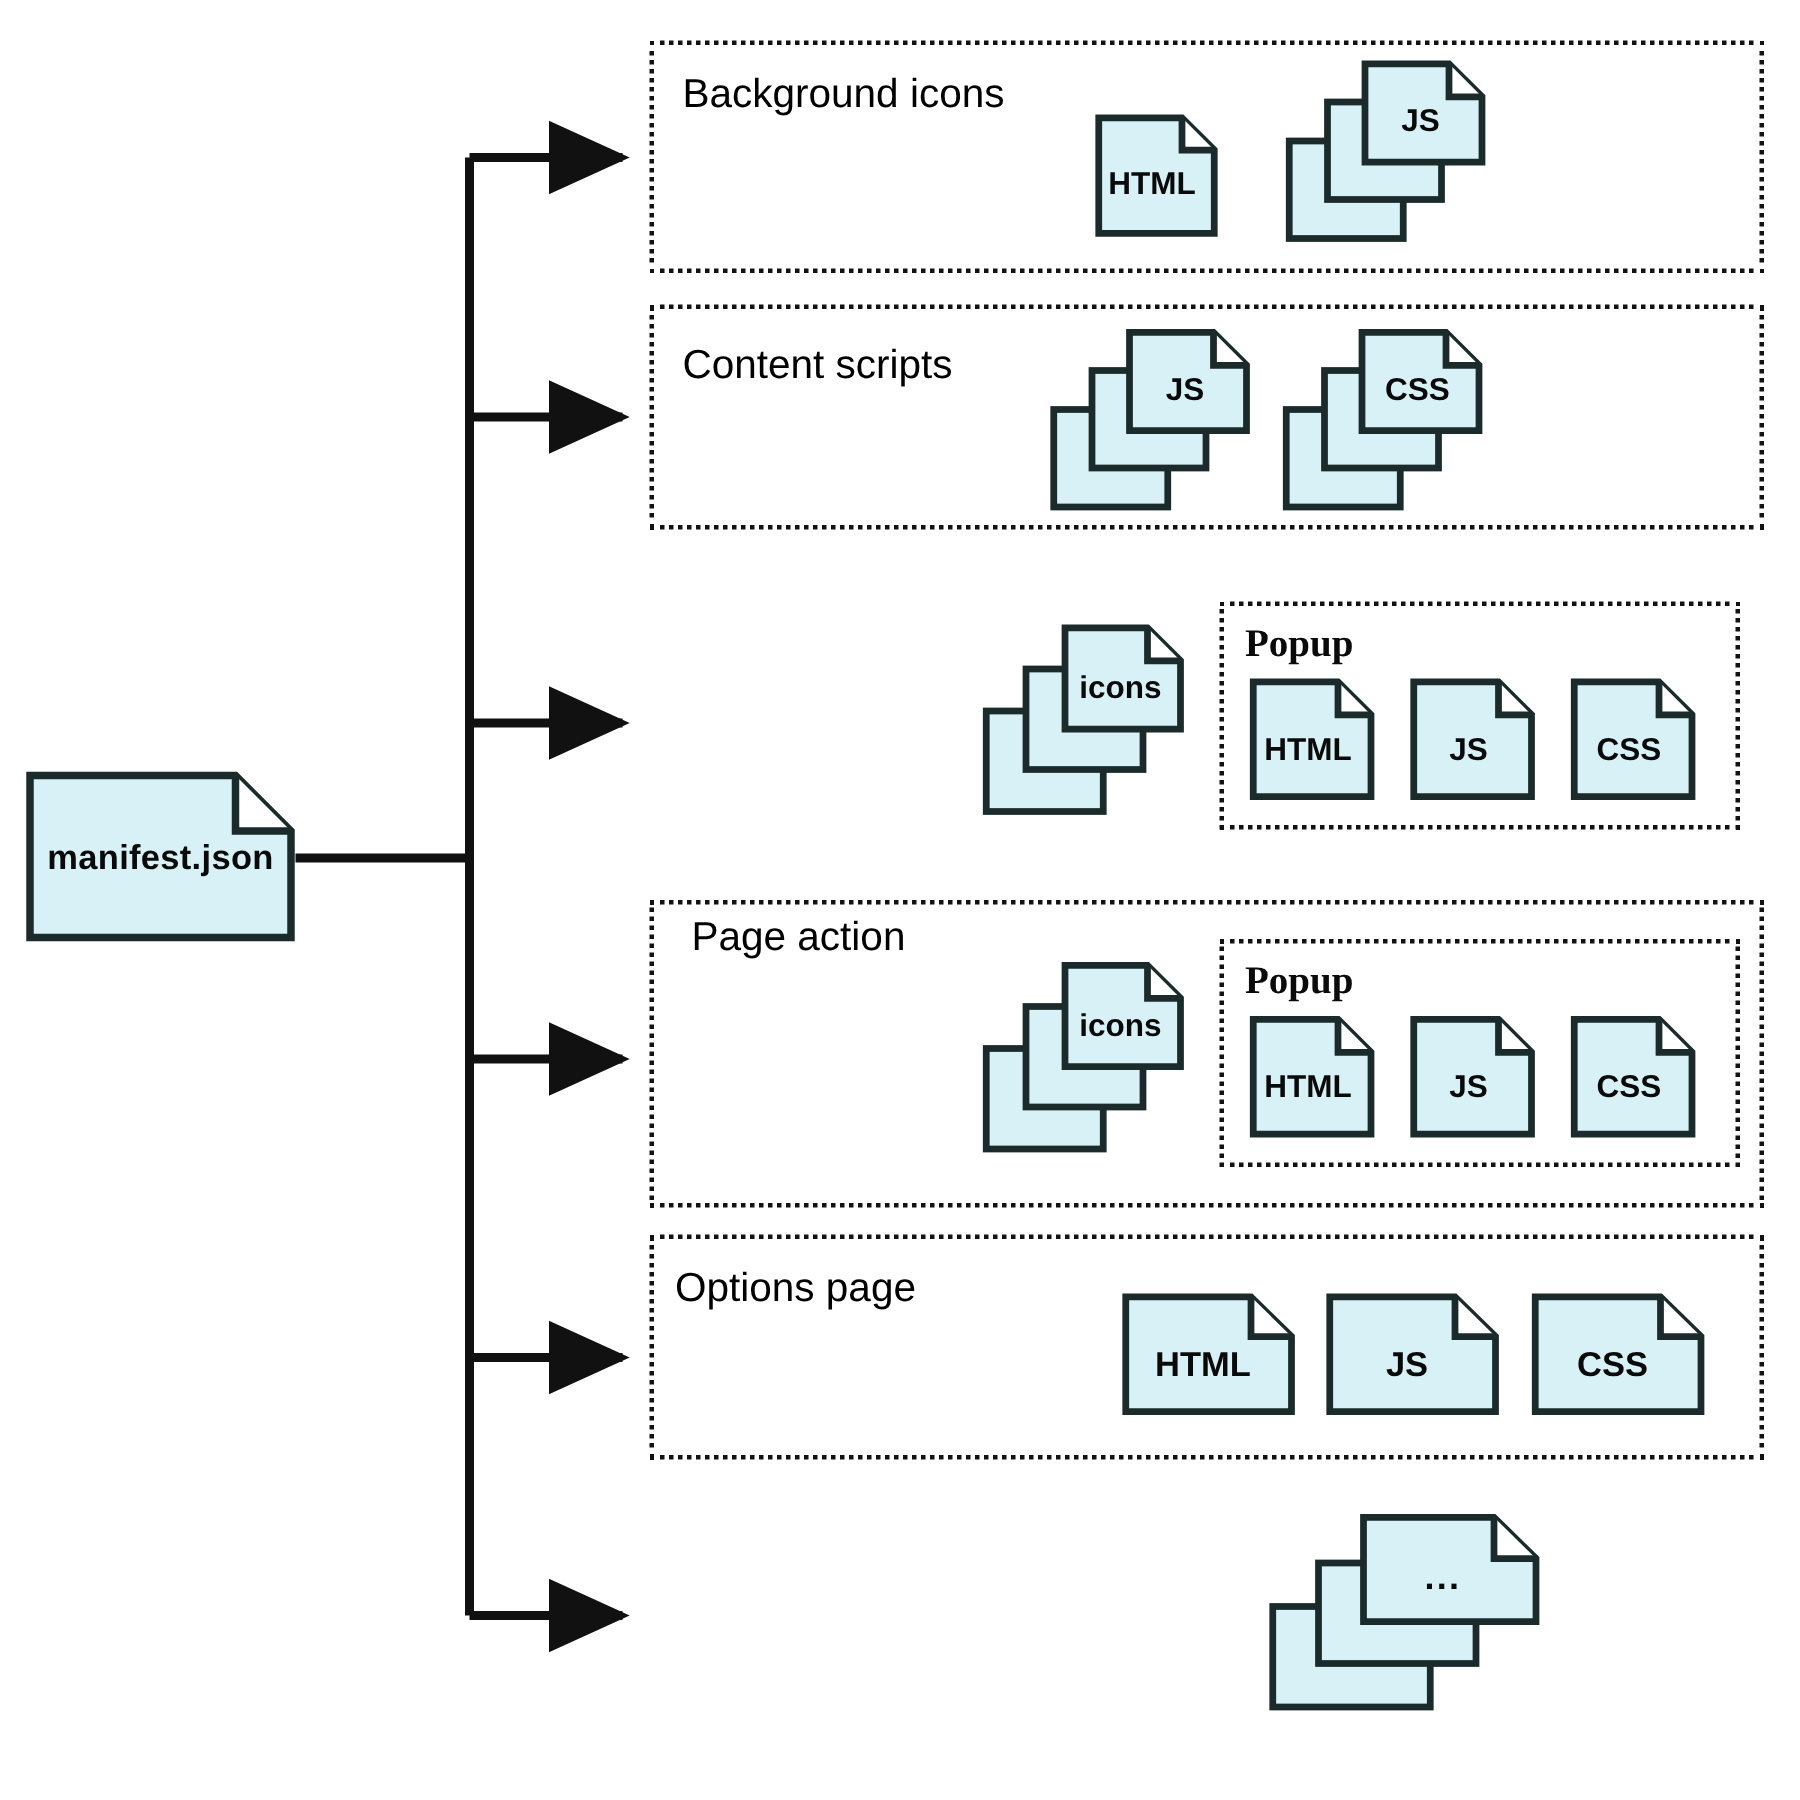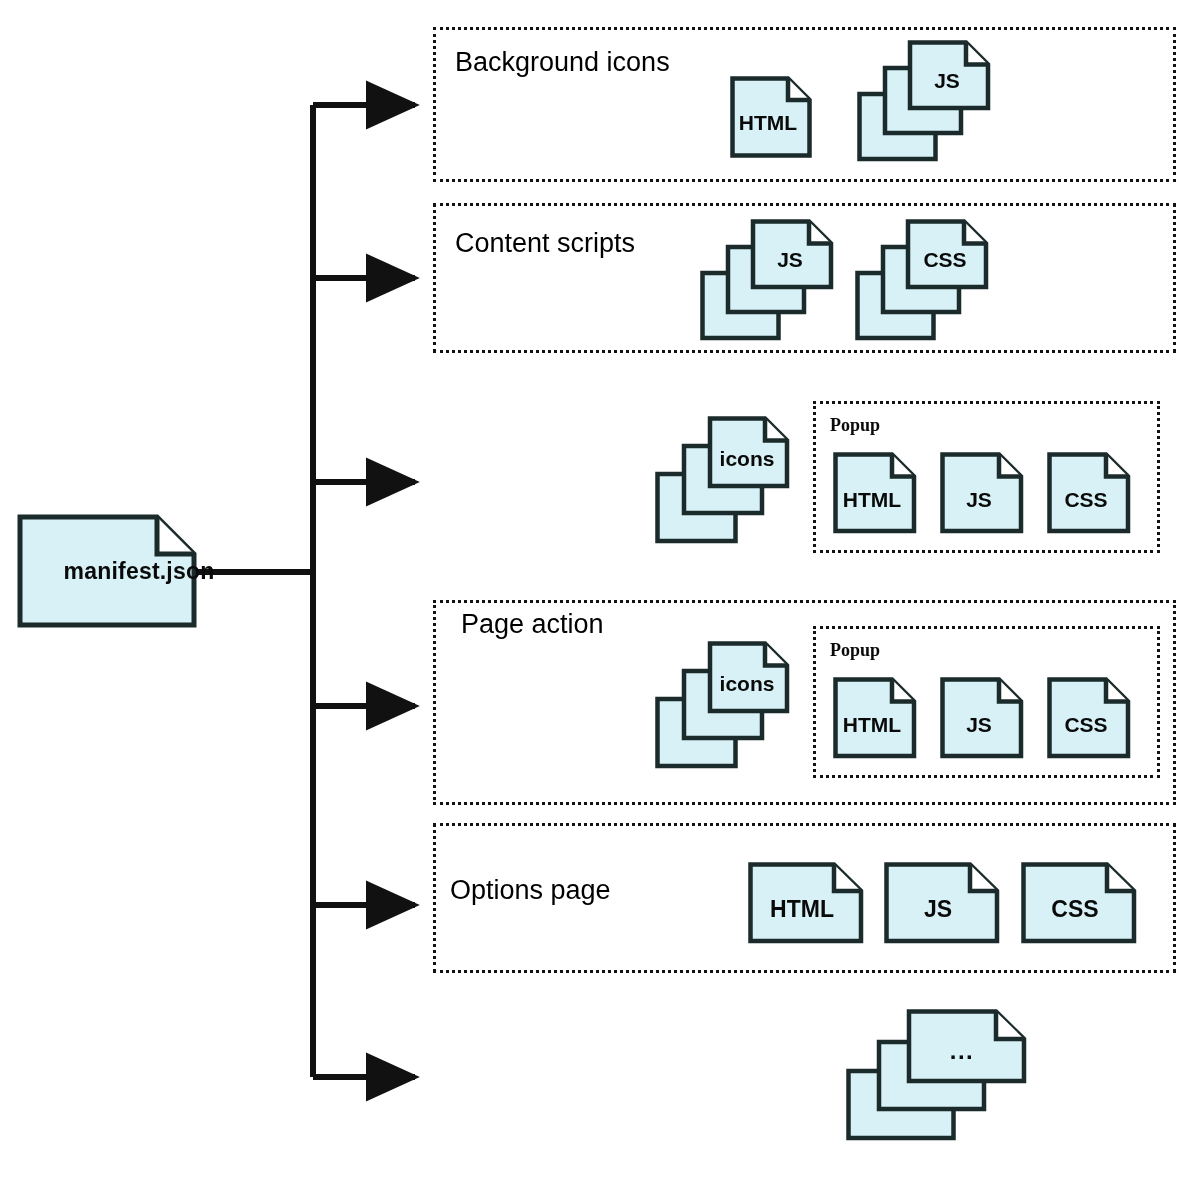--- a/index.html
+++ b/index.html
@@ -8,21 +8,21 @@
 
   
   #wires{position:absolute;left:0;top:0;width:1200px;height:1200px;}
 
   
   .docnode{position:absolute;box-sizing:border-box;}
   .doc-label{
     position:absolute;left:0;top:0;width:100%;height:100%;
     display:flex;align-items:center;justify-content:center;
     color:#0a0a0a;font-weight:bold;letter-spacing:.2px;
-    text-align:center;line-height:1.05;margin-left:32px;
+    text-align:center;line-height:1.05;
   }
 
   #manifest{left:17px;top:514px;width:180px;height:114px;}
   #manifest .doc-label{font-size:23px;}
 
   
   .section{
     position:absolute;box-sizing:border-box;
     border:3px dotted #121212;
     background:#ffffff;
@@ -38,21 +38,21 @@
   
   .popup-box{
     position:absolute;box-sizing:border-box;
     border:3px dotted #121212;
     background:transparent;
   }
   .popup-title{
     position:absolute;
     font-family:"Liberation Serif",serif;
     font-weight:bold;
-    font-size:18px;
+    font-size:26px;
     color:#0a0a0a;
     white-space:nowrap;
     line-height:1;
   }
 
   
   .fileicon{position:absolute;}
   .fileicon svg{display:block;overflow:visible;}
   .fileicon .ftext{
     font-family:"Liberation Sans",sans-serif;
@@ -201,21 +201,21 @@
   </div>
   <div class="fileicon" style="left:1047px;top:677px;">
     <svg width="85" height="82" viewBox="0 0 85 82">
       <path d="M2.5,2.5 L59,2.5 L81,24.5 L81,79 L2.5,79 Z" fill="#d7f1f6" stroke="#1b2b2b" stroke-width="4.5" stroke-linejoin="miter"></path>
       <path d="M59,2.5 L59,24.5 L81,24.5" fill="#ffffff" stroke="#1b2b2b" stroke-width="4.5" stroke-linejoin="miter"></path>
       <text class="ftext" x="39" y="49" font-size="21">CSS</text>
     </svg>
   </div>
 
   <div class="section" style="left:433px;top:823px;width:743px;height:150px;">
-    <span class="sec-title" style="left:14px;top:19px;margin-top:32px;">Options page</span>
+    <span class="sec-title" style="left:14px;top:19px;">Options page</span>
   </div>
   <div class="fileicon" style="left:748px;top:862px;">
     <svg width="117" height="82" viewBox="0 0 117 82">
       <path d="M2.5,2.5 L86,2.5 L113,29 L113,79 L2.5,79 Z" fill="#d7f1f6" stroke="#1b2b2b" stroke-width="4.5" stroke-linejoin="miter"></path>
       <path d="M86,2.5 L86,29 L113,29" fill="#ffffff" stroke="#1b2b2b" stroke-width="4.5" stroke-linejoin="miter"></path>
       <text class="ftext" x="54" y="49" font-size="23">HTML</text>
     </svg>
   </div>
   <div class="fileicon" style="left:884px;top:862px;">
     <svg width="117" height="82" viewBox="0 0 117 82">

